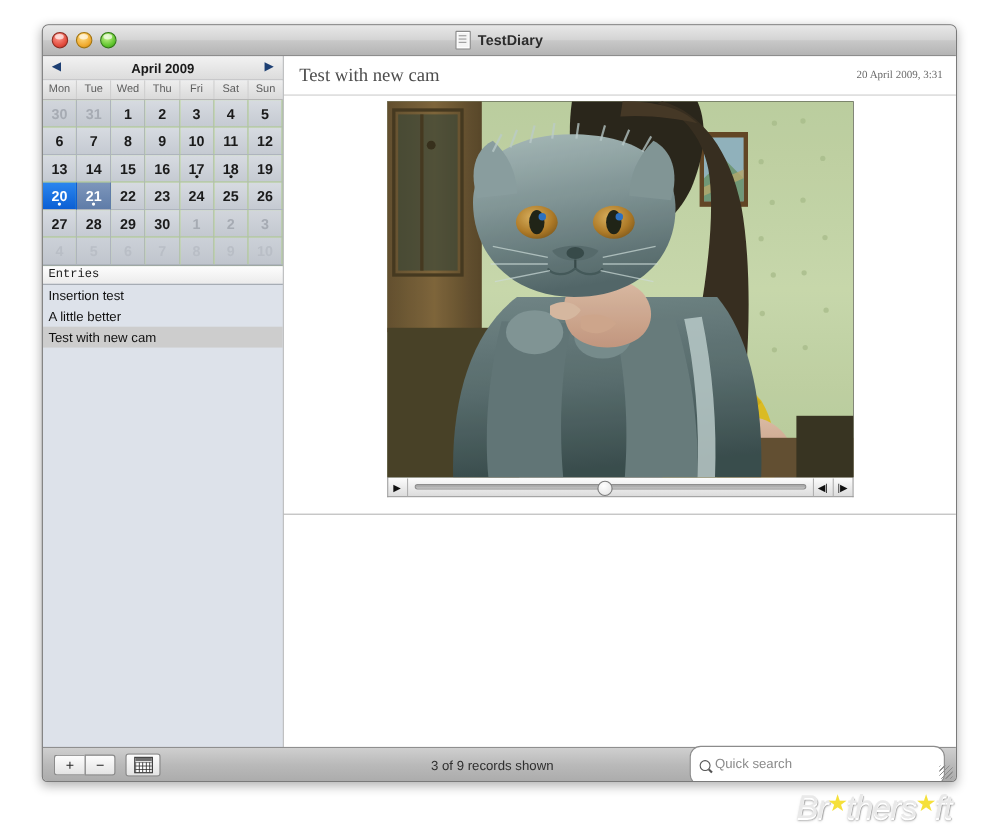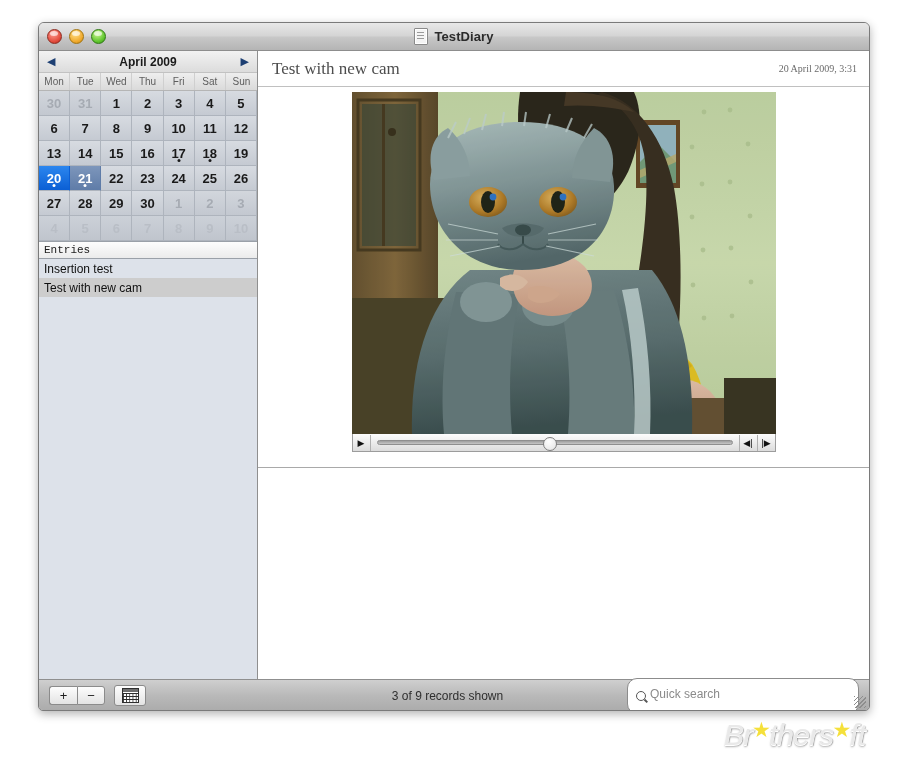--- a/index.html
+++ b/index.html
@@ -411,20 +411,21 @@
             </div>
             <div class="day dim">
               <span>10</span>
             </div>
           </div>
 
         <div class="entries-head">Entries</div>
 
         <div class="entries-list" id="entrylist">
             <div class="entry">Insertion test</div>
+            <div class="entry">A little better</div>
             <div class="entry selected">Test with new cam</div>
           </div>
       </div>
 
       <div class="content">
 
         <div class="content-header">
           <span class="entry-title">Test with new cam</span>
           <span class="entry-date">20 April 2009, 3:31</span>
         </div>

